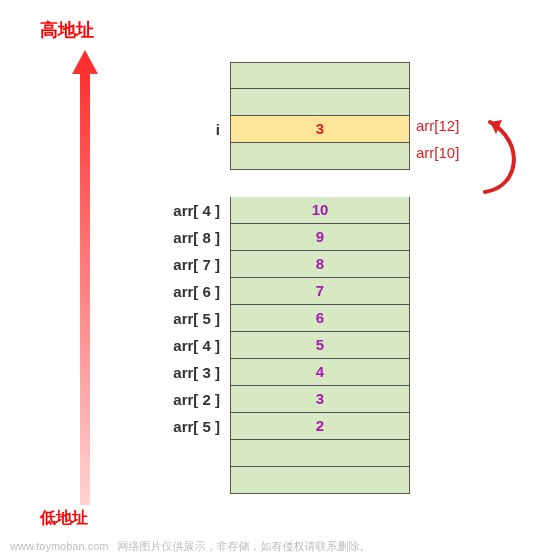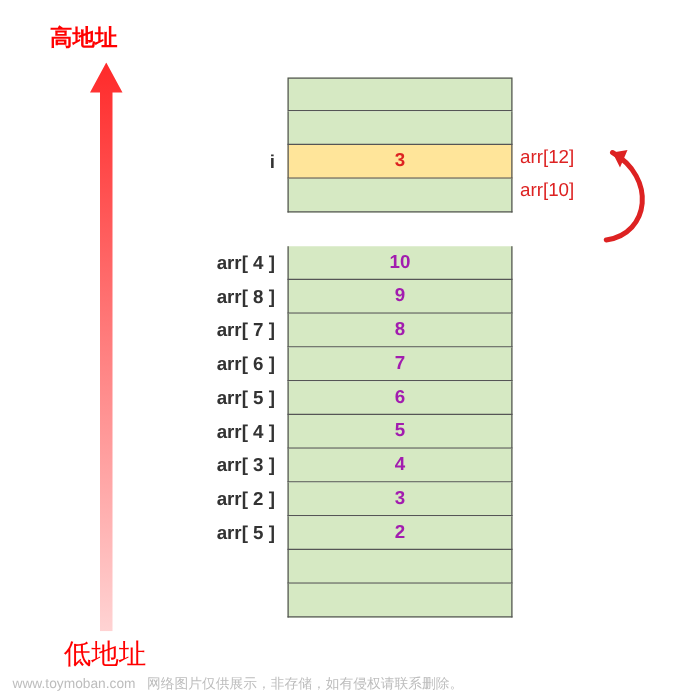--- a/index.html
+++ b/index.html
@@ -19,23 +19,22 @@
     left: 40px;
     color: #ff0000;
     font-weight: bold;
     font-size: 18px;
   }
   .low-label {
     position: absolute;
     top: 508px;
     left: 40px;
     color: #ff0000;
-    font-weight: normal;
-    font-size: 22px;
-    margin-left: 11px;
+    font-weight: bold;
+    font-size: 16px;
   }
   .arrow {
     position: absolute;
     left: 70px;
     top: 50px;
     width: 30px;
     height: 455px;
     pointer-events: none;
   }
   .table-wrap {

